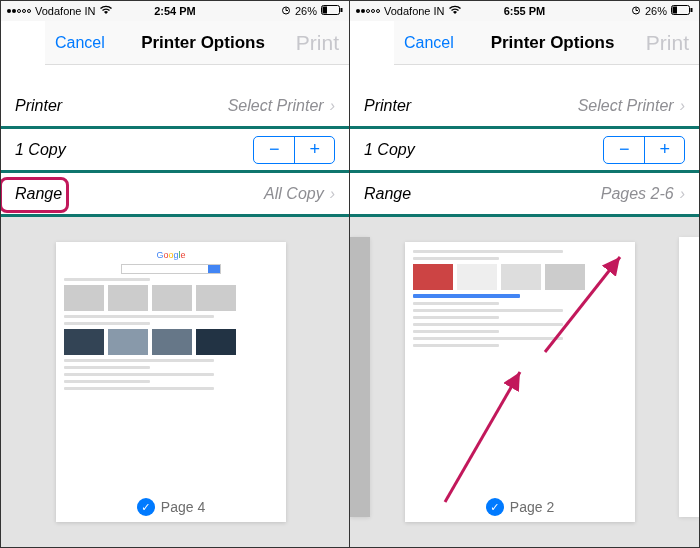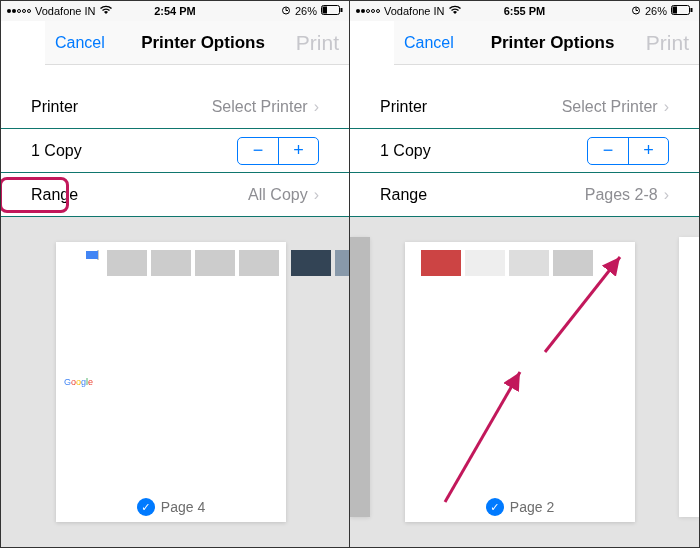--- a/index.html
+++ b/index.html
@@ -14,30 +14,30 @@
   .dots { display: inline-flex; gap: 1px; }
   .dot { width: 4px; height: 4px; border-radius: 50%; background: #000; }
   .dot.empty { background: transparent; border: 0.5px solid #000; }
 
   .navbar { height: 44px; display: flex; align-items: center; justify-content: space-between; padding: 0 10px; border-bottom: 1px solid #ddd; background: #f9f9f9; margin-left: 44px; }
   .nav-left { color: #007aff; font-size: 16px; }
   .nav-title { font-size: 17px; font-weight: 600; color: #000; position: absolute; left: 12px; right: 0; text-align: center; pointer-events: none; }
   .nav-right { color: #c7c7cc; font-size: 21px; }
 
   .list { background: #fff; }
-  .row { height: 44px; display: flex; align-items: center; justify-content: space-between; padding: 0 30px; border-bottom: 1px solid #0f766e; font-size: 16px; position: relative; }
+  .row { height: 44px; display: flex; align-items: center; justify-content: space-between; padding: 0 14px; border-bottom: 3px solid #0f766e; font-size: 16px; position: relative; font-style: italic; }
   .row .label { color: #000; }
   .row .value { color: #8e8e93; display: flex; align-items: center; gap: 6px; }
   .chev { color: #c7c7cc; font-size: 16px; }
   .stepper { display: inline-flex; border: 1px solid #007aff; border-radius: 5px; overflow: hidden; height: 28px; }
   .stepper .btn { width: 40px; display: flex; align-items: center; justify-content: center; color: #007aff; font-size: 18px; }
   .stepper .btn + .btn { border-left: 1px solid #007aff; }
 
   .preview-area { flex: 1; background: #e3e3e3; display: flex; align-items: center; padding: 20px 0; overflow: hidden; position: relative; }
-  .page-thumb { background: #fff; box-shadow: 0 1px 4px rgba(0,0,0,0.15); width: 230px; height: 280px; margin-left: 55px; position: relative; padding: 8px; display: flex; flex-direction: row; gap: 4px; }
+  .page-thumb { background: #fff; box-shadow: 0 1px 4px rgba(0,0,0,0.15); width: 230px; height: 280px; margin-left: 55px; position: relative; padding: 8px; display: flex; flex-direction: column; gap: 4px; }
   .page-edge { position: absolute; right: -60px; top: 20px; width: 40px; height: 280px; background: #fff; box-shadow: 0 1px 4px rgba(0,0,0,0.1); }
   .page-edge.left { left: -60px; right: auto; background: #bbb; }
   .page-label { position: absolute; bottom: 6px; left: 0; right: 0; display: flex; align-items: center; justify-content: center; gap: 6px; font-size: 14px; color: #6e6e6e; }
   .check { width: 18px; height: 18px; border-radius: 50%; background: #007aff; display: inline-flex; align-items: center; justify-content: center; color: #fff; font-size: 11px; }
 
   .fake-line { height: 3px; background: #ddd; border-radius: 1px; }
   .fake-line.short { width: 40%; }
   .fake-line.med { width: 70%; }
   .fake-row { display: flex; gap: 4px; }
   .fake-box { background: #ccc; width: 40px; height: 26px; }
@@ -221,21 +221,21 @@
       <div class="row">
         <span class="label">1 Copy</span>
         <span class="stepper">
           <span class="btn">−</span>
           <span class="btn">+</span>
         </span>
       </div>
       <div class="row">
         <span class="label">Range</span>
         <span class="value">
-          <span>Pages 2-8</span>
+          <span>Pages 2-6</span>
           <span class="chev">›</span>
         </span>
       </div>
     </div>
 
     <div class="preview-area">
       <div class="page-edge left" style="left:0; right:auto; width:20px;"></div>
       <div class="page-thumb">
         <div class="fake-line med"></div>
         <div class="fake-line short"></div>

